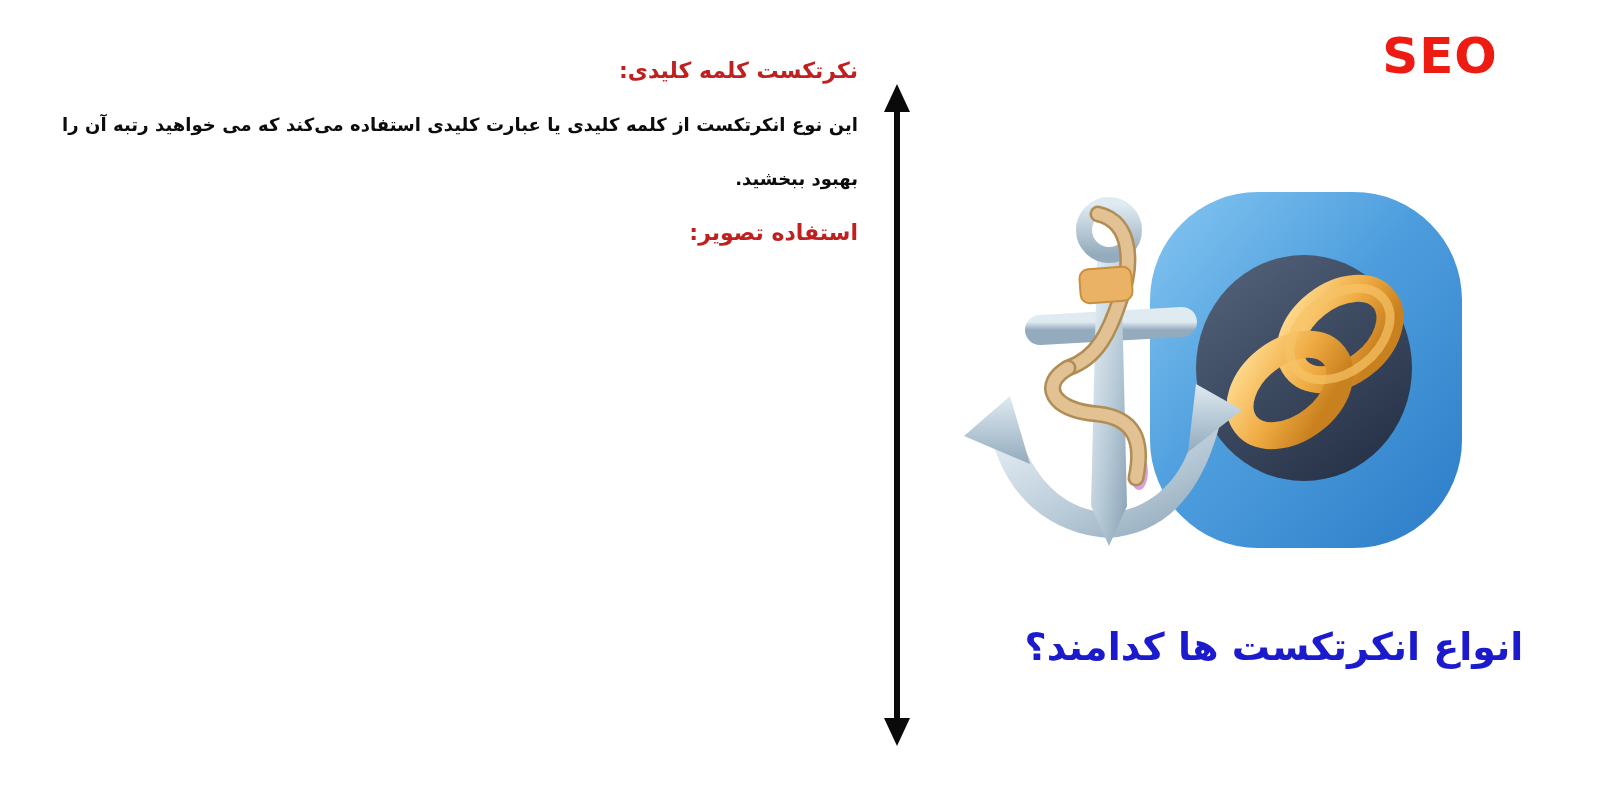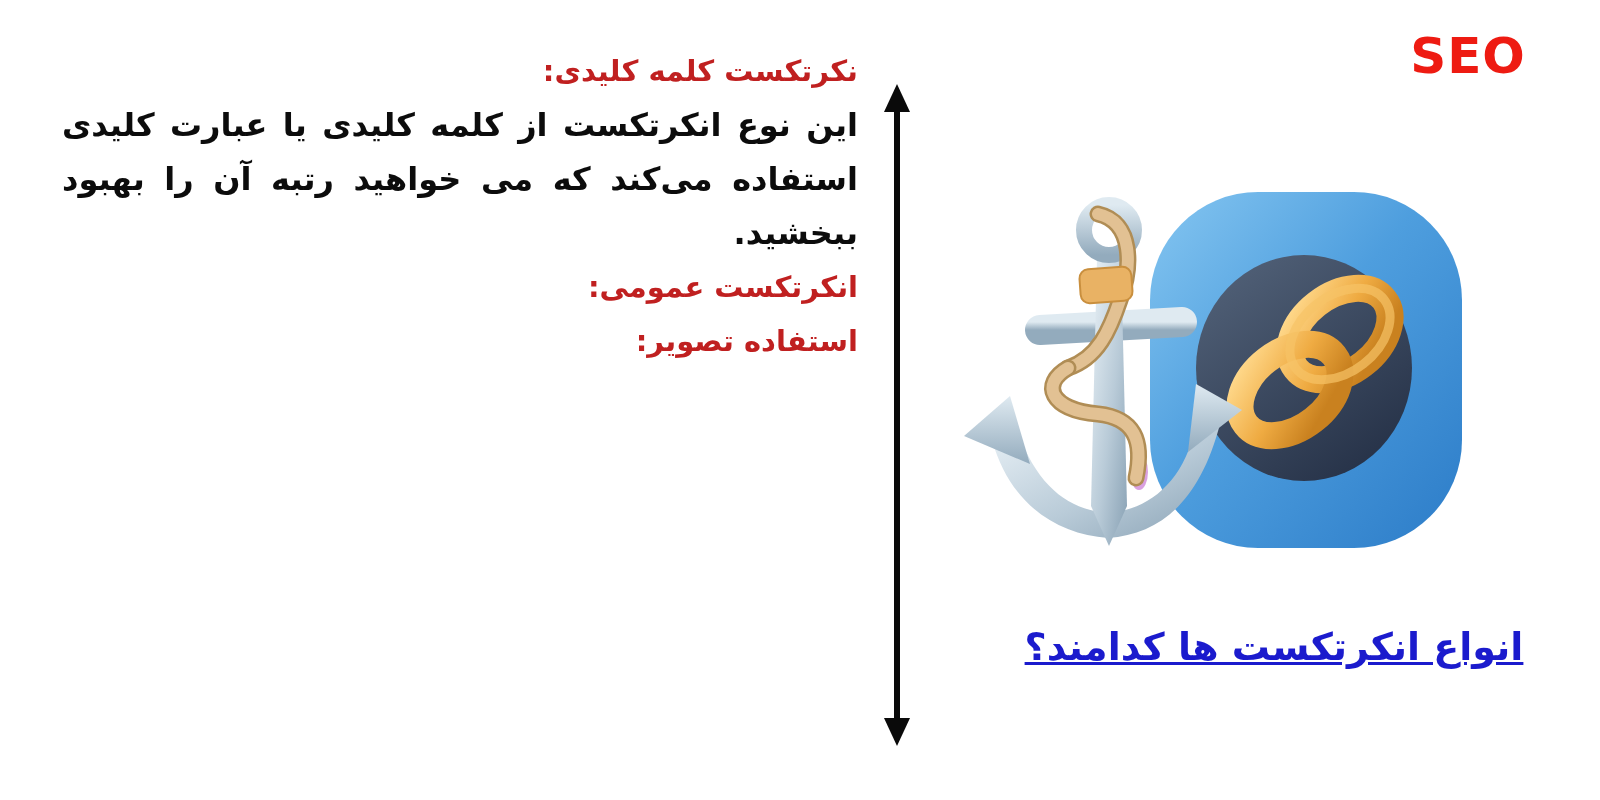--- a/index.html
+++ b/index.html
@@ -11,45 +11,45 @@
   
   .text-col {
     position: absolute;
     top: 44px; left: 62px;
     width: 796px;
     direction: rtl;
     text-align: right;
   }
   .section-heading {
     color: var(--heading-red, #c02020);
-    font-size: 29px;
+    font-size: 22px;
     font-weight: bold;
     line-height: 54px;
     white-space: nowrap;
   }
   .section-body {
     color: var(--body-black, #0c0c0c);
-    font-size: 32px;
+    font-size: 18px;
     font-weight: bold;
     line-height: 54px;
     text-align: justify;
     text-align-last: right;
   }
 
   
   .divider-arrow {
     position: absolute;
     top: 84px; left: 879px;
     width: 36px; height: 662px;
   }
 
   
   .logo {
     position: absolute;
-    top: 30px; left: 1398px;
+    top: 30px; left: 1370px;
     width: 140px;
     color: var(--logo-red, #ee1b12);
     font-size: 50px;
     font-weight: bold;
     letter-spacing: 1px;
     line-height: 52px;
     text-align: center;
   }
 
   
@@ -64,39 +64,37 @@
     position: absolute;
     top: 622px; left: 988px;
     width: 572px;
     direction: rtl;
     text-align: center;
     color: var(--title-blue, #1b1bcd);
     font-size: 38px;
     font-weight: bold;
     line-height: 50px;
     white-space: nowrap;
-    text-decoration: underline;
   }
 </style>
 </head>
 <body>
 
 <div class="canvas">
 
   <div class="text-col">
     <div>
       <div class="section-heading">نکرتکست کلمه کلیدی:</div>
       <div class="section-body">این نوع انکرتکست از کلمه کلیدی یا عبارت کلیدی استفاده می‌کند که می خواهید رتبه آن را بهبود ببخشید.</div>
     </div>
 
     <div>
     </div>
 
     <div>
-      <div class="section-heading">انکرتکست عمومی:</div>
     </div>
 
     <div>
       <div class="section-heading">استفاده تصویر:</div>
     </div>
 
   </div>
 
   <div class="divider-arrow">
     <svg width="36" height="662" viewBox="0 0 36 662" xmlns="http://www.w3.org/2000/svg">

